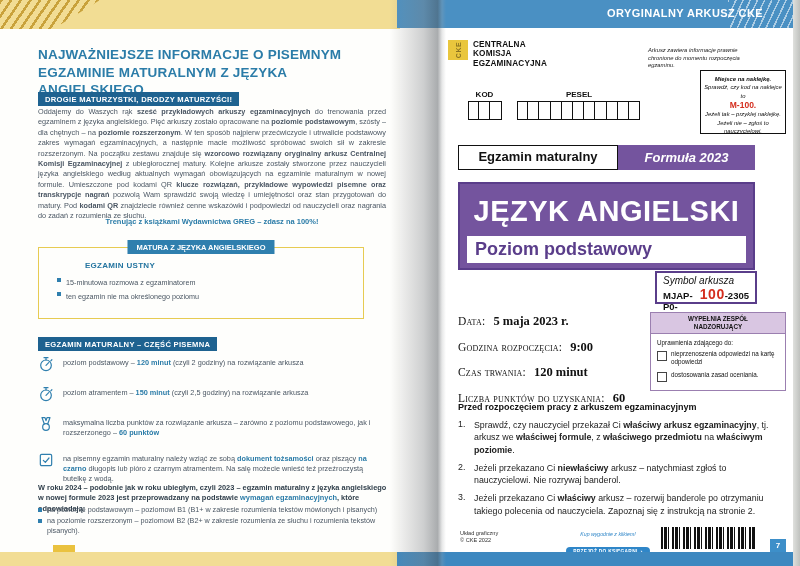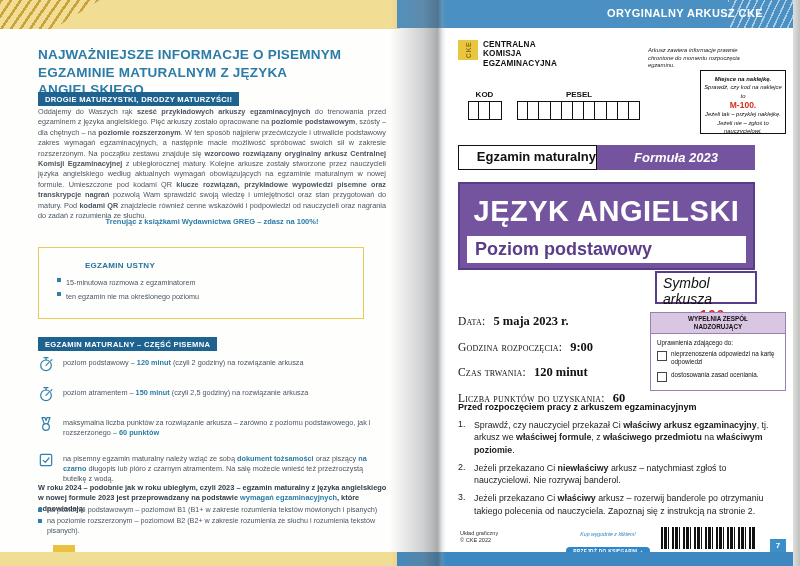--- a/index.html
+++ b/index.html
@@ -42,21 +42,21 @@
   .yb .sq{margin-top:3px;}
   .seg-accent{color:#2b7ca8;}
   .bottom-yellow{position:absolute;left:0;top:552px;width:400px;height:14px;background:#f2dd94;}
   .bottom-square{position:absolute;left:53px;top:545px;width:22px;height:8px;background:#eac23f;}
   
   .page-right{position:absolute;left:443px;top:0;width:350px;height:566px;background:#ffffff;color:#111;}
   .blue-band{position:absolute;left:-46px;top:0;width:396px;height:28px;background:#4a90c3;}
   .band-label{position:absolute;right:30px;top:7px;color:#fff;font-weight:bold;font-size:11px;letter-spacing:0.4px;}
   .band-stripes{position:absolute;right:0;top:0;width:65px;height:28px;
       background:repeating-linear-gradient(115deg,rgba(255,255,255,0.55) 0 1.5px,rgba(255,255,255,0) 1.5px 6.5px);}
-  .cke-row{position:absolute;left:15px;top:40px;display:flex;gap:5px;}
+  .cke-row{position:absolute;left:5px;top:40px;display:flex;gap:5px;}
   .cke-logo{width:20px;height:20px;background:#e9c63d;position:relative;flex:none;}
   .cke-logo span{position:absolute;left:50%;top:50%;transform:translate(-50%,-50%) rotate(-90deg);
       font-size:7px;font-weight:bold;color:#8a7322;letter-spacing:0.5px;}
   .cke-name{font-size:8.2px;font-weight:bold;color:#111;line-height:9.3px;letter-spacing:0.2px;}
   .legal{position:absolute;left:205px;top:47px;width:112px;font-size:5.8px;font-style:italic;
       color:#222;line-height:7.5px;}
   .student-banner{position:absolute;left:15px;top:70px;width:238px;height:16px;background:#d9c6e2;
       border:1px solid #b9a2c8;box-sizing:border-box;text-align:center;line-height:14px;
       font-size:8.5px;font-weight:bold;color:#111;}
   .kod-label{position:absolute;left:25px;top:90px;width:33px;text-align:center;font-size:8px;font-weight:bold;}
@@ -64,31 +64,31 @@
   .kod-cells{position:absolute;left:25px;top:101px;display:flex;}
   .pesel-cells{position:absolute;left:74px;top:101px;display:flex;}
   .cell{width:11.2px;height:19px;border:1px solid #111;border-left:none;box-sizing:border-box;background:#fff;}
   .cell:first-child{border-left:1px solid #111;}
   .sticker-box{position:absolute;left:257px;top:70px;width:86px;height:64px;border:1px solid #111;
       box-sizing:border-box;text-align:center;padding-top:4px;font-size:5.9px;color:#111;line-height:8.4px;}
   .s1{font-weight:bold;font-style:italic;}
   .s2{font-style:italic;}
   .s-code{color:#d42e1e;font-weight:bold;font-size:8.5px;line-height:10px;}
   .exam-row{position:absolute;left:15px;top:145px;width:297px;height:25px;background:#74549e;display:flex;}
-  .exam-type{width:139px;background:#fff;border:1.5px solid #111;box-sizing:border-box;text-align:right;
+  .exam-type{width:160px;background:#fff;border:1.5px solid #111;box-sizing:border-box;text-align:center;
       line-height:22px;font-size:13px;font-weight:bold;color:#111;}
   .formula{flex:1;text-align:center;line-height:25px;color:#fff;font-size:13px;font-weight:bold;font-style:italic;}
   .subject-box{position:absolute;left:15px;top:182px;width:297px;height:88px;background:#74549e;
       border:2px solid #5a3d8a;box-sizing:border-box;}
   .subject-title{text-align:center;color:#fff;font-weight:bold;font-size:29px;letter-spacing:0.5px;margin-top:11px;}
   .level-box{position:absolute;left:7px;right:7px;bottom:5px;height:27px;background:#fff;color:#5a3d8a;
       font-size:18px;font-weight:bold;line-height:27px;padding-left:8px;}
   .symbol-box{position:absolute;left:212px;top:271px;width:102px;height:33px;border:2px solid #5a3d8a;
       box-sizing:border-box;background:#fff;padding:2px 6px;}
-  .symbol-label{font-style:italic;font-size:14px;color:#111;}
+  .symbol-label{font-style:italic;font-size:10px;color:#111;}
   .symbol-value{font-size:9.5px;font-weight:bold;color:#111;display:flex;align-items:baseline;}
   .sym-code{color:#d42e1e;font-size:14px;font-weight:bold;letter-spacing:0.5px;}
   .meta{position:absolute;left:15px;top:311px;font-family:Liberation Serif, serif;}
   .meta-row{margin-bottom:7.5px;white-space:nowrap;}
   .meta-label{font-size:11.5px;font-variant:small-caps;color:#111;letter-spacing:0.2px;}
   .meta-value{font-size:12.5px;font-weight:bold;margin-left:4px;}
   .sup-box{position:absolute;left:207px;top:312px;width:136px;}
   .sup-head{background:#d9c6e2;border:1px solid #9b7fb0;text-align:center;font-size:6.3px;font-weight:bold;
       line-height:8px;padding:2px 14px;box-sizing:border-box;color:#111;}
   .sup-body{border:1px solid #9b7fb0;border-top:none;padding:5px 6px 3px 6px;font-size:6.3px;color:#111;}
@@ -132,20 +132,21 @@
       <div>EGZAMINIE MATURALNYM Z JĘZYKA ANGIELSKIEGO</div>
     </div>
 
     <div class="lp-badge badge-greeting">DROGIE MATURZYSTKI, DRODZY MATURZYŚCI!</div>
 
     <p class="lp-intro"><span>Oddajemy do Waszych rąk </span><span style="font-weight: bold;">sześć przykładowych arkuszy egzaminacyjnych</span><span> do trenowania przed egzaminem z języka angielskiego. Pięć arkuszy zostało opracowane na </span><span style="font-weight: bold;">poziomie podstawowym</span><span>, szósty – dla chętnych – na </span><span style="font-weight: bold;">poziomie rozszerzonym</span><span>. W ten sposób najpierw przećwiczycie i utrwalicie podstawowy zakres wymagań egzaminacyjnych, a następnie macie możliwość spróbować swoich sił w zakresie rozszerzonym. Na początku zestawu znajduje się </span><span style="font-weight: bold;">wzorcowo rozwiązany oryginalny arkusz Centralnej Komisji Egzaminacyjnej</span><span> z ubiegłorocznej matury. Kolejne arkusze zostały stworzone przez nauczycieli języka angielskiego według aktualnych wymagań obowiązujących na egzaminie maturalnym w nowej formule. Umieszczone pod kodami QR </span><span style="font-weight: bold;">klucze rozwiązań, przykładowe wypowiedzi pisemne oraz transkrypcje nagrań</span><span> pozwolą Wam sprawdzić swoją wiedzę i umiejętności oraz stan przygotowań do matury. Pod </span><span style="font-weight: bold;">kodami QR</span><span> znajdziecie również cenne wskazówki i podpowiedzi od nauczycieli oraz nagrania do zadań z rozumienia ze słuchu.</span></p>
 
     <div class="lp-slogan">Trenując z książkami Wydawnictwa GREG – zdasz na 100%!</div>
 
     <div class="matura-box">
+      <div class="matura-badge">MATURA Z JĘZYKA ANGIELSKIEGO</div>
       <div class="matura-cols">
         <div class="matura-col">
           <div class="col-head">EGZAMIN USTNY</div>
           <div class="col-item">
             <span class="sq"></span>
             <span>15-minutowa rozmowa z egzaminatorem</span>
           </div>
           <div class="col-item">
             <span class="sq"></span>
             <span>ten egzamin nie ma określonego poziomu</span>

